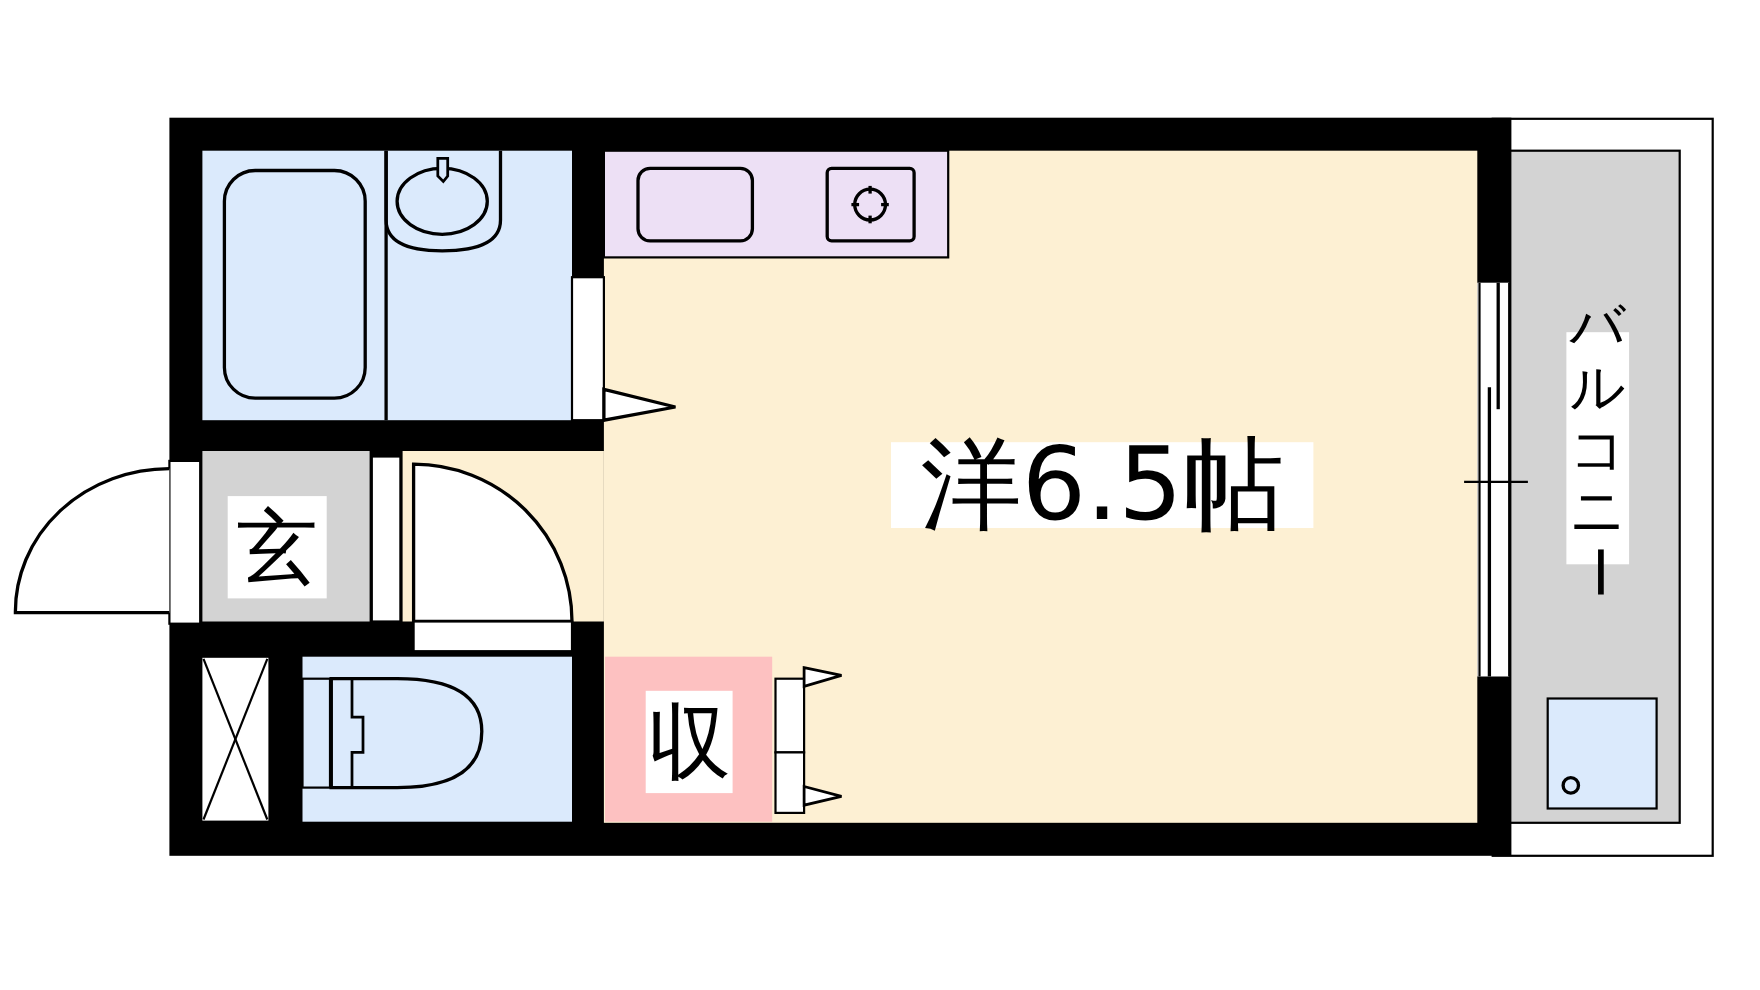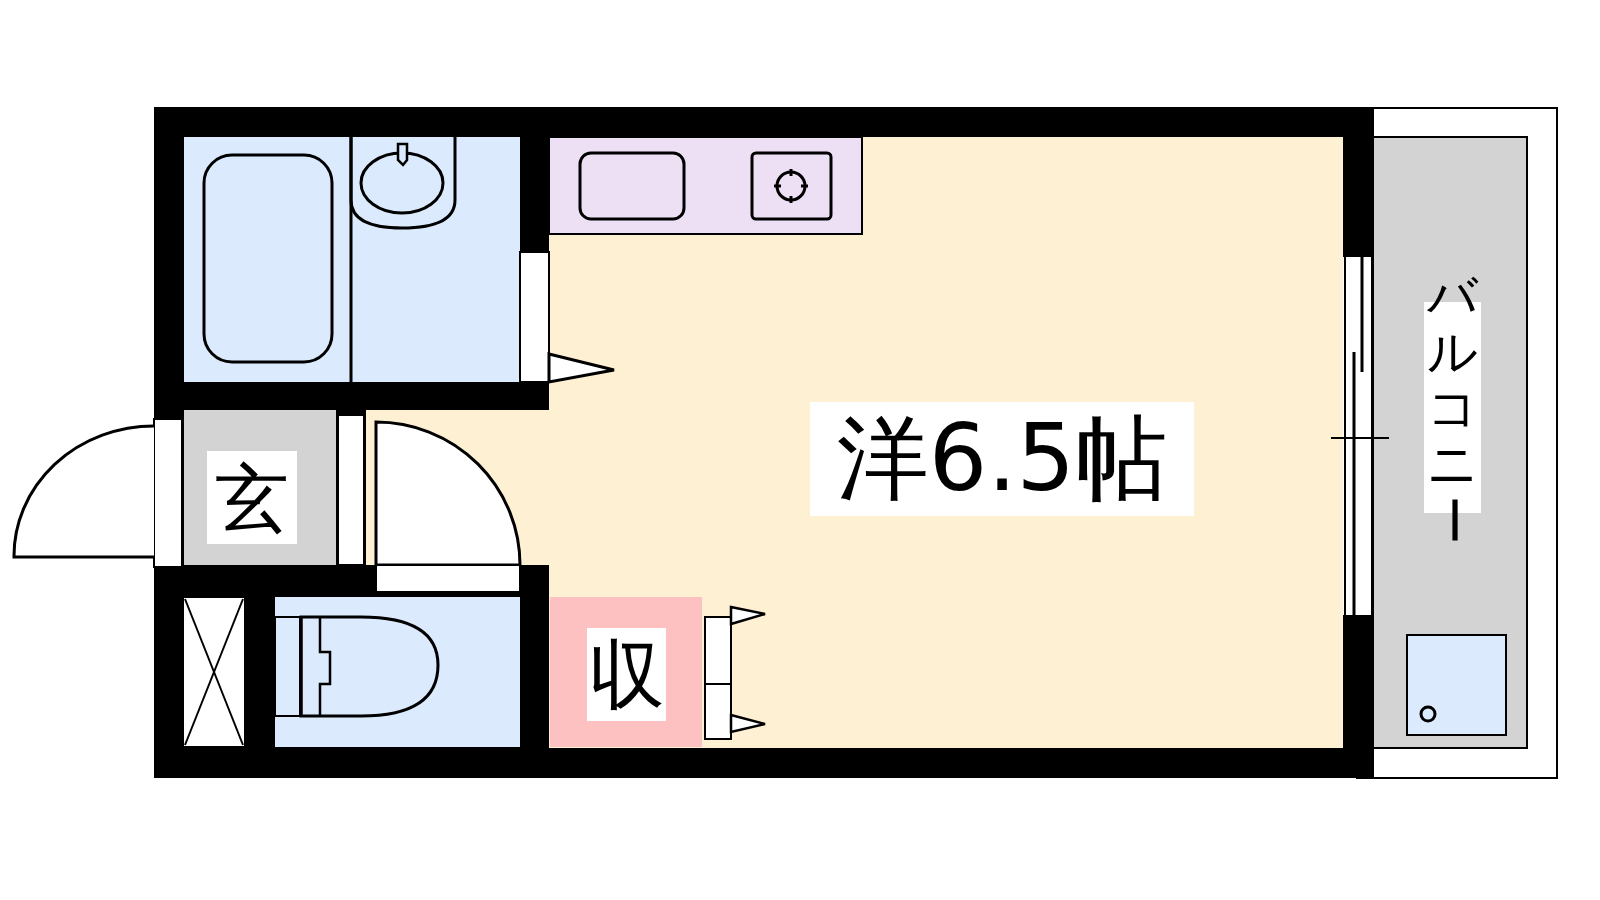--- a/index.html
+++ b/index.html
@@ -1,19 +1,19 @@
 <!DOCTYPE html>
 <html><head>
 <meta charset="utf-8">
 <style>
   html,body{margin:0;padding:0;background:#fff;}
   body{width:1600px;height:900px;position:relative;overflow:hidden;font-family:"DejaVu Sans",sans-serif;}
   #plan{position:absolute;left:0;top:0;width:1600px;height:900px;}
   .lbl{position:absolute;background:#fff;color:#000;display:flex;align-items:center;justify-content:center;line-height:1;}
-  #room-label{left:810px;top:402px;width:384px;height:114px;font-size:92px;letter-spacing:0px;text-align:right;}
+  #room-label{left:810px;top:402px;width:384px;height:78px;font-size:92px;letter-spacing:0px;text-align:right;}
   #entry-label{left:207px;top:451px;width:90px;height:93px;font-size:74px;}
   #storage-label{left:587px;top:628px;width:79px;height:93px;font-size:76px;}
   #balcony-label{left:1424px;top:302px;width:57px;height:211px;font-size:50px;flex-direction:column;gap:6px;}
   #balcony-label span{display:block;}
 </style>
 </head>
 <body>
 
 <svg id="plan" viewBox="0 0 1600 900" xmlns="http://www.w3.org/2000/svg">
 

